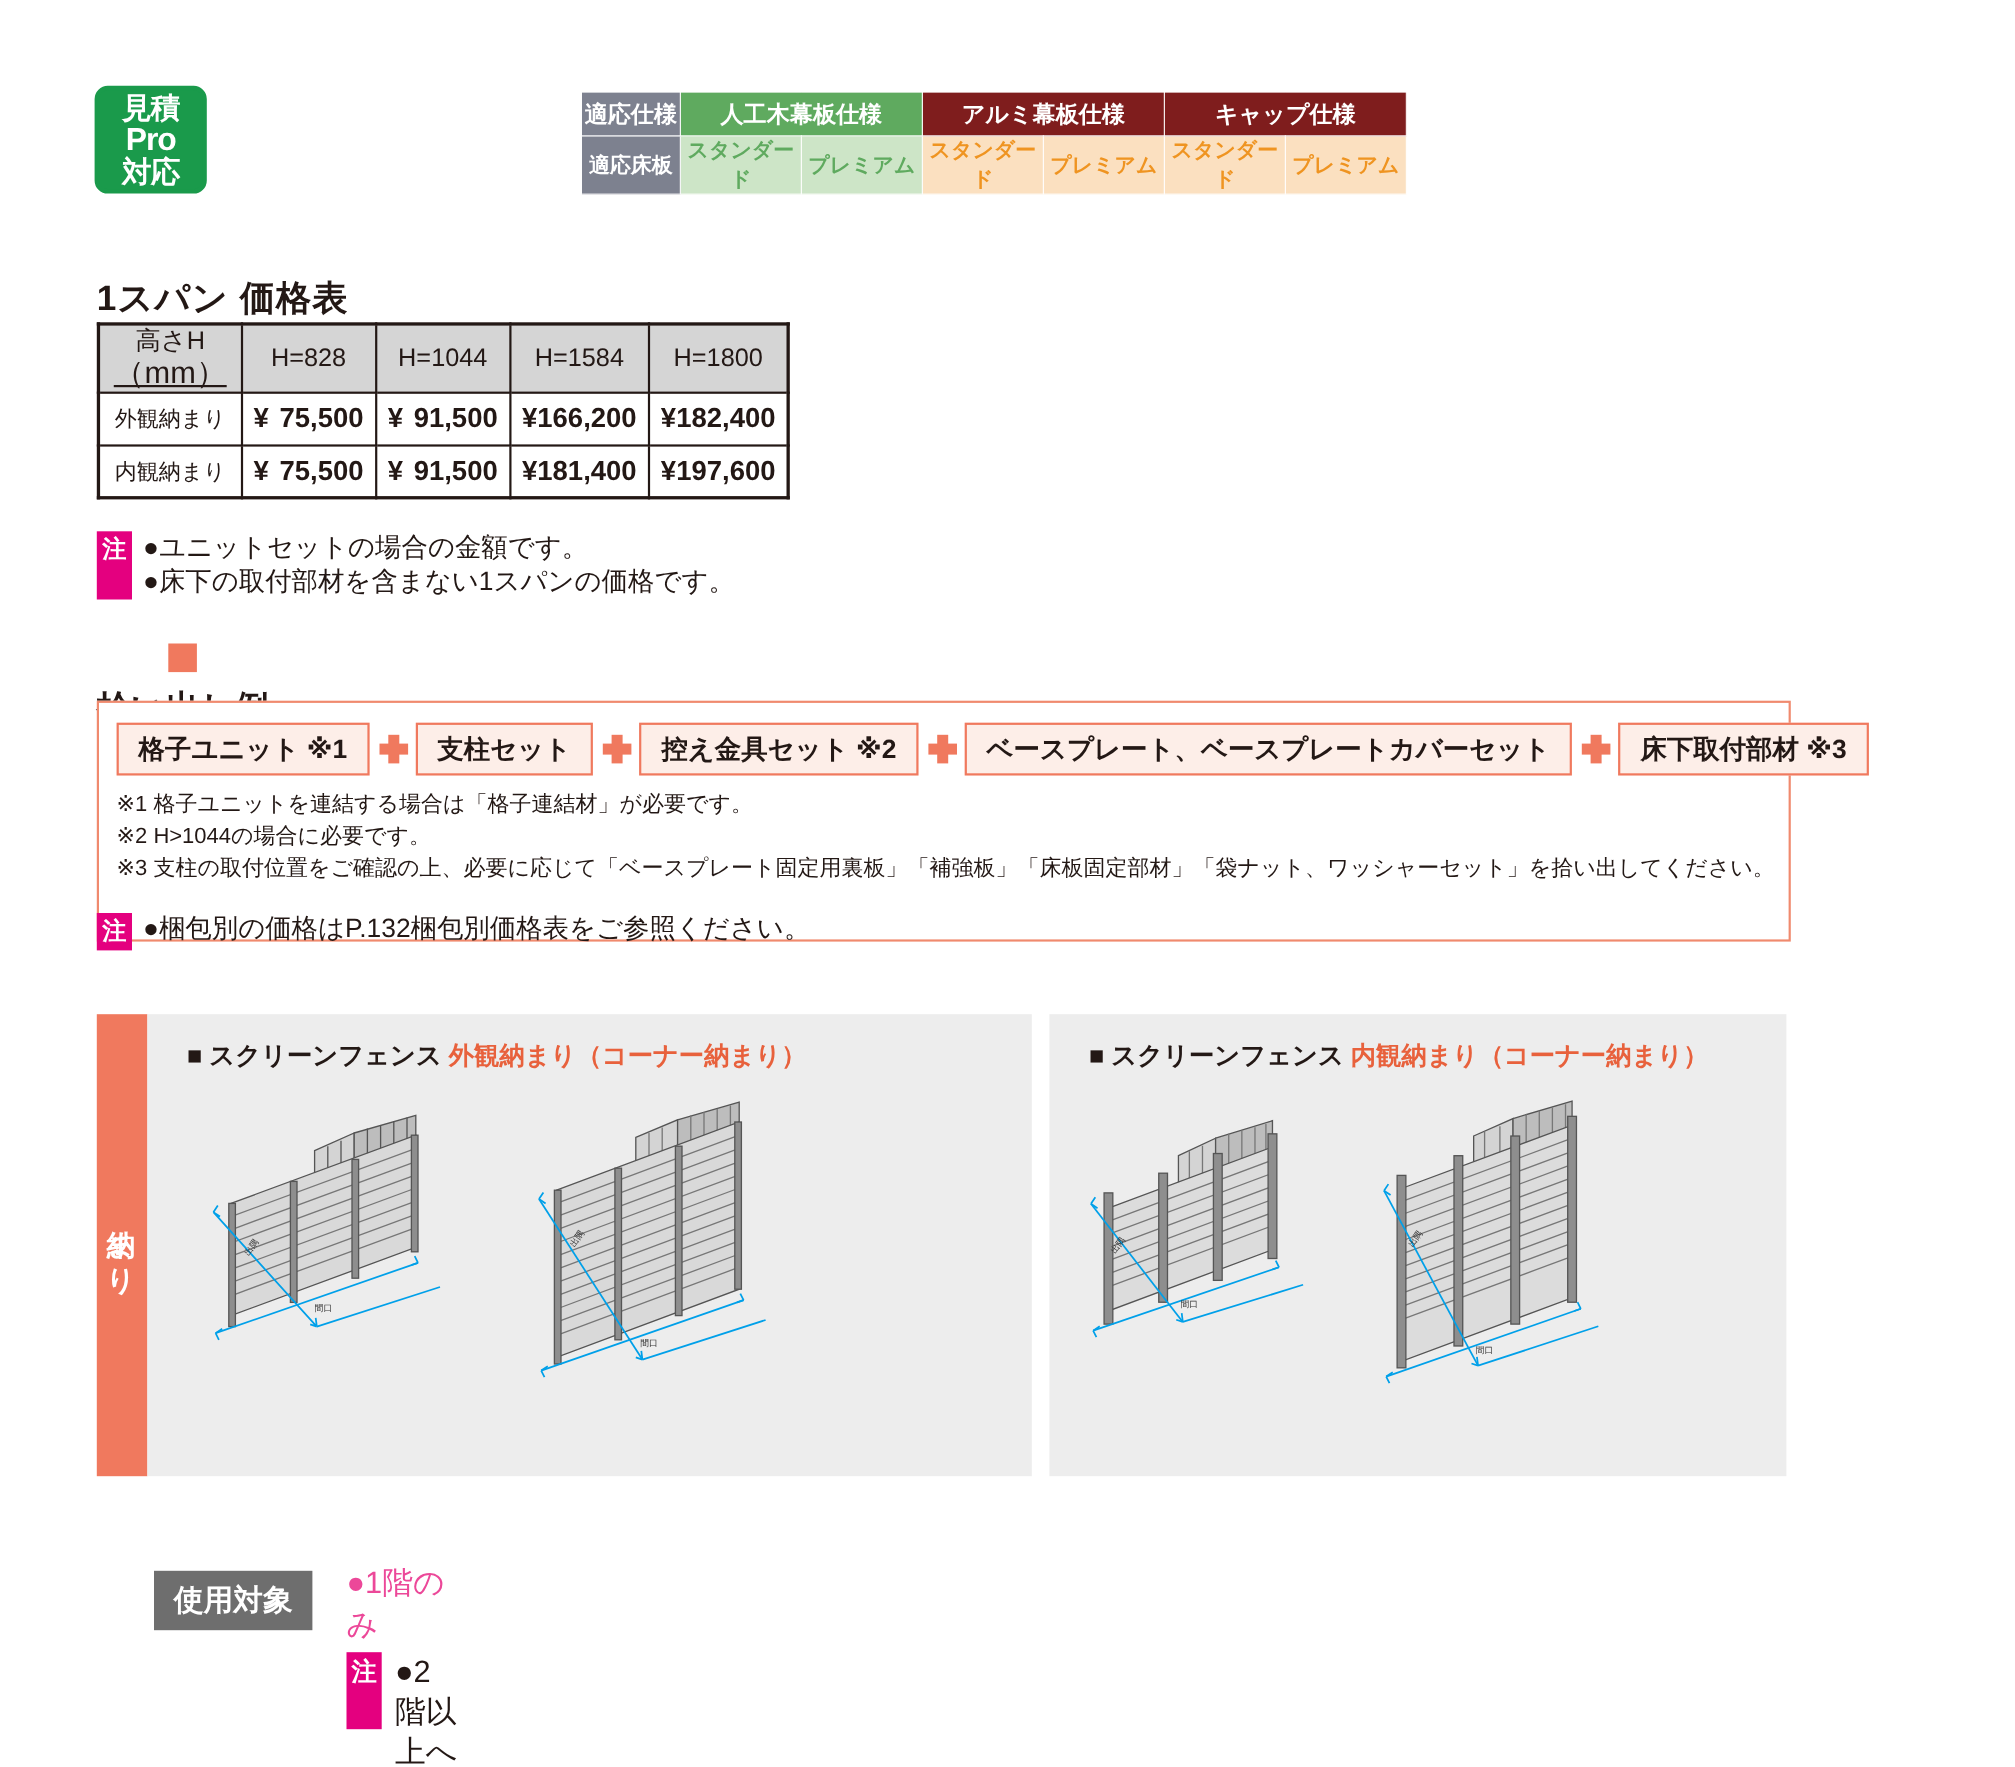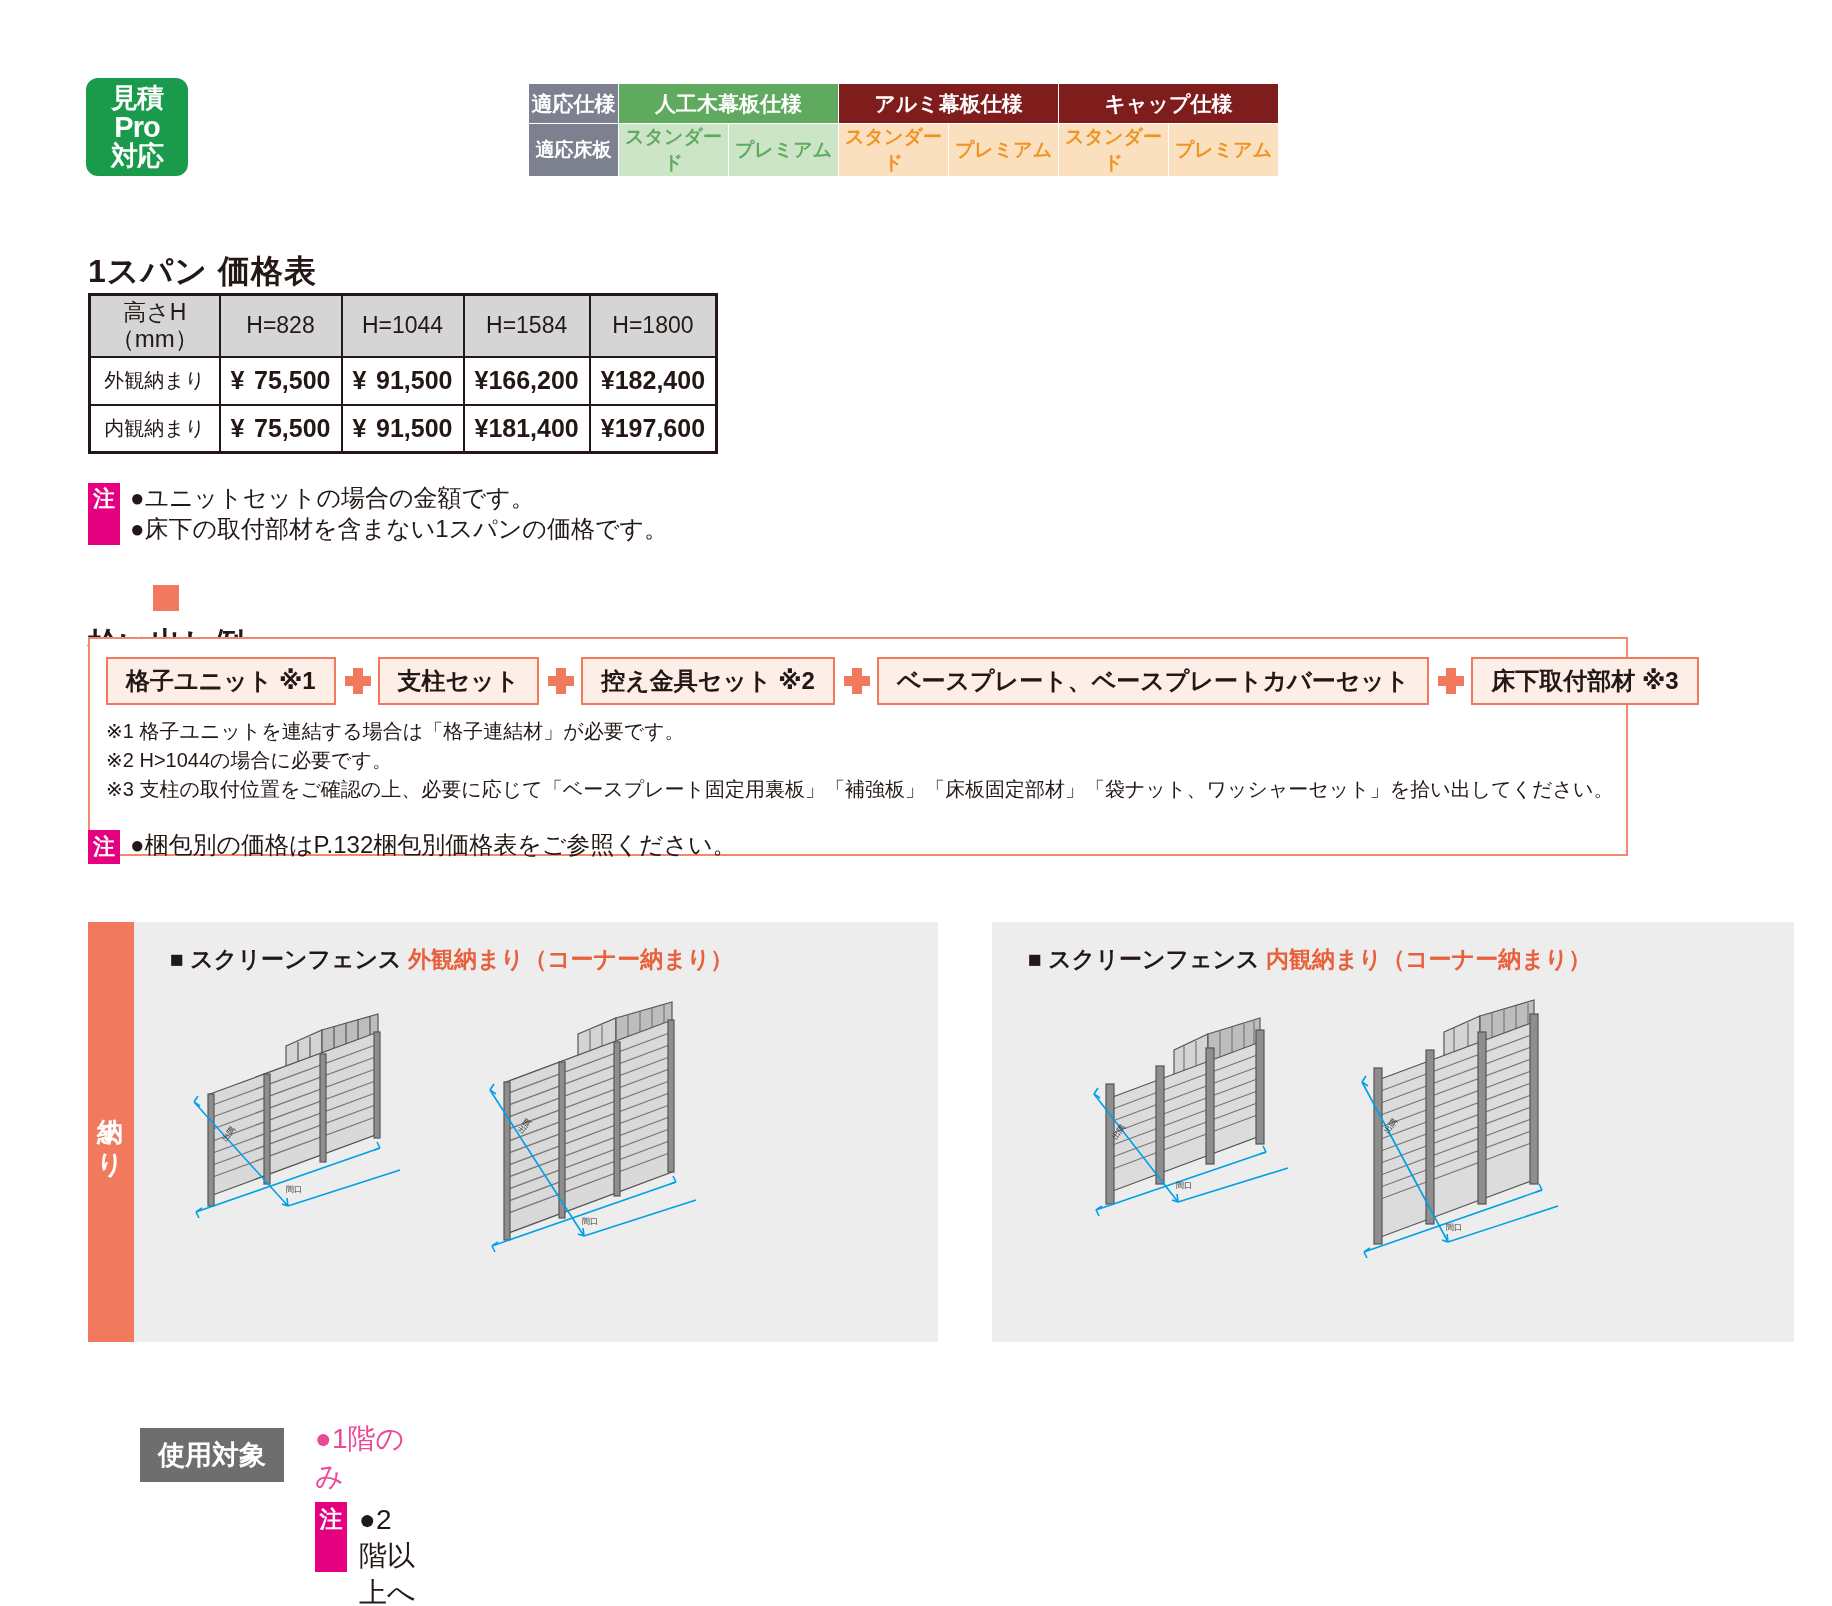--- a/index.html
+++ b/index.html
@@ -63,21 +63,21 @@
     position: absolute; left: 88px; top: 293px;
     border-collapse: collapse;
     border: 3px solid #231815;
   }
   .price-table td {
     border: 2px solid #231815;
     text-align: center; vertical-align: middle;
   }
   .price-table .hdr { background: #d5d5d5; height: 62px; font-size: 23px; }
   .price-table .hdr.first { font-size: 23px; line-height: 1.15; }
-  .price-table .hdr.first small { font-size: 24px; }
+  .price-table .hdr.first small { font-size: 28px; text-decoration: underline; }
   .price-table .rowlabel { width: 130px; height: 48px; font-size: 20px; }
   .price-table .money {
     width: 122px; height: 48px; font-size: 25px; font-weight: 700;
     padding: 0 10px;
   }
   .money-inner { display: flex; justify-content: space-between; align-items: center; }
   .money-inner .yen { font-weight: 700; }
 
   
   .note-block { position: absolute; display: flex; align-items: flex-start; gap: 10px; }
@@ -132,21 +132,21 @@
   }
   .tab-vert span {
     writing-mode: vertical-rl;
     color: #ffffff; font-size: 26px; font-weight: 700; letter-spacing: 3px;
   }
   .panel {
     position: absolute; top: 0; height: 420px;
     background: #ededed;
   }
   #panel-left { left: 46px; width: 804px; }
-  #panel-right { left: 904px; width: 802px; }
+  #panel-right { left: 866px; width: 670px; }
   .panel-title {
     position: absolute; left: 36px; top: 22px;
     font-size: 23px; font-weight: 700; color: #231815; white-space: nowrap;
   }
   .panel-title .blk { color:#231815; }
   .panel-title .org { color: #e8613c; }
   .panel-canvas { position: absolute; left: 0; top: 52px; width: 100%; height: 368px; }
 
   
   .usage-wrap { position: absolute; left: 140px; top: 1428px; }

